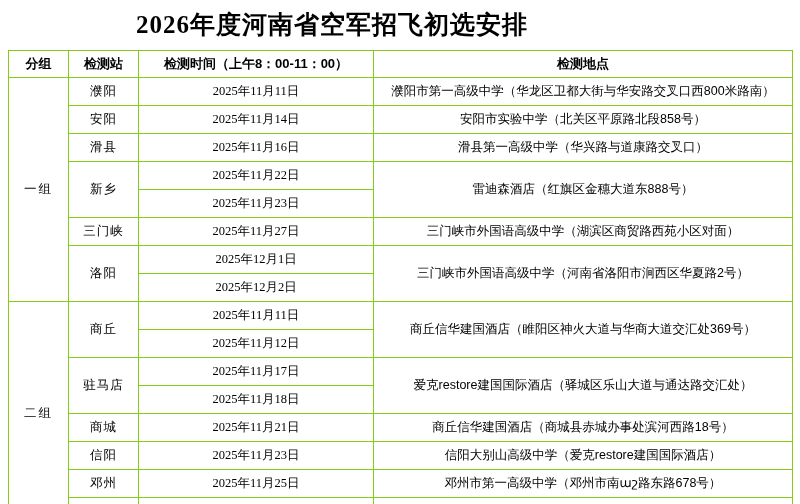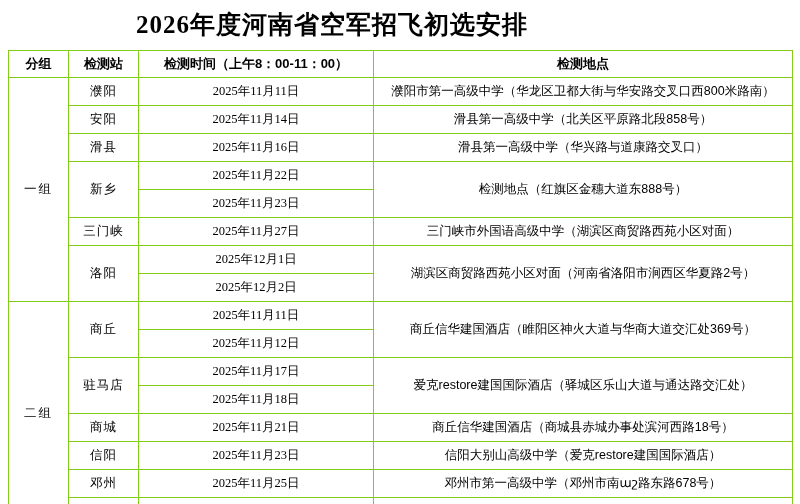--- a/index.html
+++ b/index.html
@@ -100,44 +100,44 @@
     <tbody id="table-body">
         <tr>
           <td class="group-cell" rowspan="8">一组</td>
           <td class="station-cell" rowspan="1">濮阳</td>
           <td class="time-cell">2025年11月11日</td>
           <td class="place-cell" rowspan="1">濮阳市第一高级中学（华龙区卫都大街与华安路交叉口西800米路南）</td>
         </tr>
         <tr>
           <td class="station-cell" rowspan="1">安阳</td>
           <td class="time-cell">2025年11月14日</td>
-          <td class="place-cell" rowspan="1">滑县第一高级中学（北关区平原路北段858号）</td>
+          <td class="place-cell" rowspan="1">安阳市实验中学（北关区平原路北段858号）</td>
         </tr>
         <tr>
           <td class="station-cell" rowspan="1">滑县</td>
           <td class="time-cell">2025年11月16日</td>
           <td class="place-cell" rowspan="1">滑县第一高级中学（华兴路与道康路交叉口）</td>
         </tr>
         <tr>
           <td class="station-cell" rowspan="2">新乡</td>
           <td class="time-cell">2025年11月22日</td>
-          <td class="place-cell" rowspan="2">检测地点（红旗区金穗大道东888号）</td>
+          <td class="place-cell" rowspan="2">雷迪森酒店（红旗区金穗大道东888号）</td>
         </tr>
         <tr>
           <td class="time-cell">2025年11月23日</td>
         </tr>
         <tr>
           <td class="station-cell" rowspan="1">三门峡</td>
           <td class="time-cell">2025年11月27日</td>
           <td class="place-cell" rowspan="1">三门峡市外国语高级中学（湖滨区商贸路西苑小区对面）</td>
         </tr>
         <tr>
           <td class="station-cell" rowspan="2">洛阳</td>
           <td class="time-cell">2025年12月1日</td>
-          <td class="place-cell" rowspan="2">湖滨区商贸路西苑小区对面（河南省洛阳市涧西区华夏路2号）</td>
+          <td class="place-cell" rowspan="2">三门峡市外国语高级中学（河南省洛阳市涧西区华夏路2号）</td>
         </tr>
         <tr>
           <td class="time-cell">2025年12月2日</td>
         </tr>
         <tr>
           <td class="group-cell" rowspan="8">二组</td>
           <td class="station-cell" rowspan="2">商丘</td>
           <td class="time-cell">2025年11月11日</td>
           <td class="place-cell" rowspan="2">商丘信华建国酒店（睢阳区神火大道与华商大道交汇处369号）</td>
         </tr>

